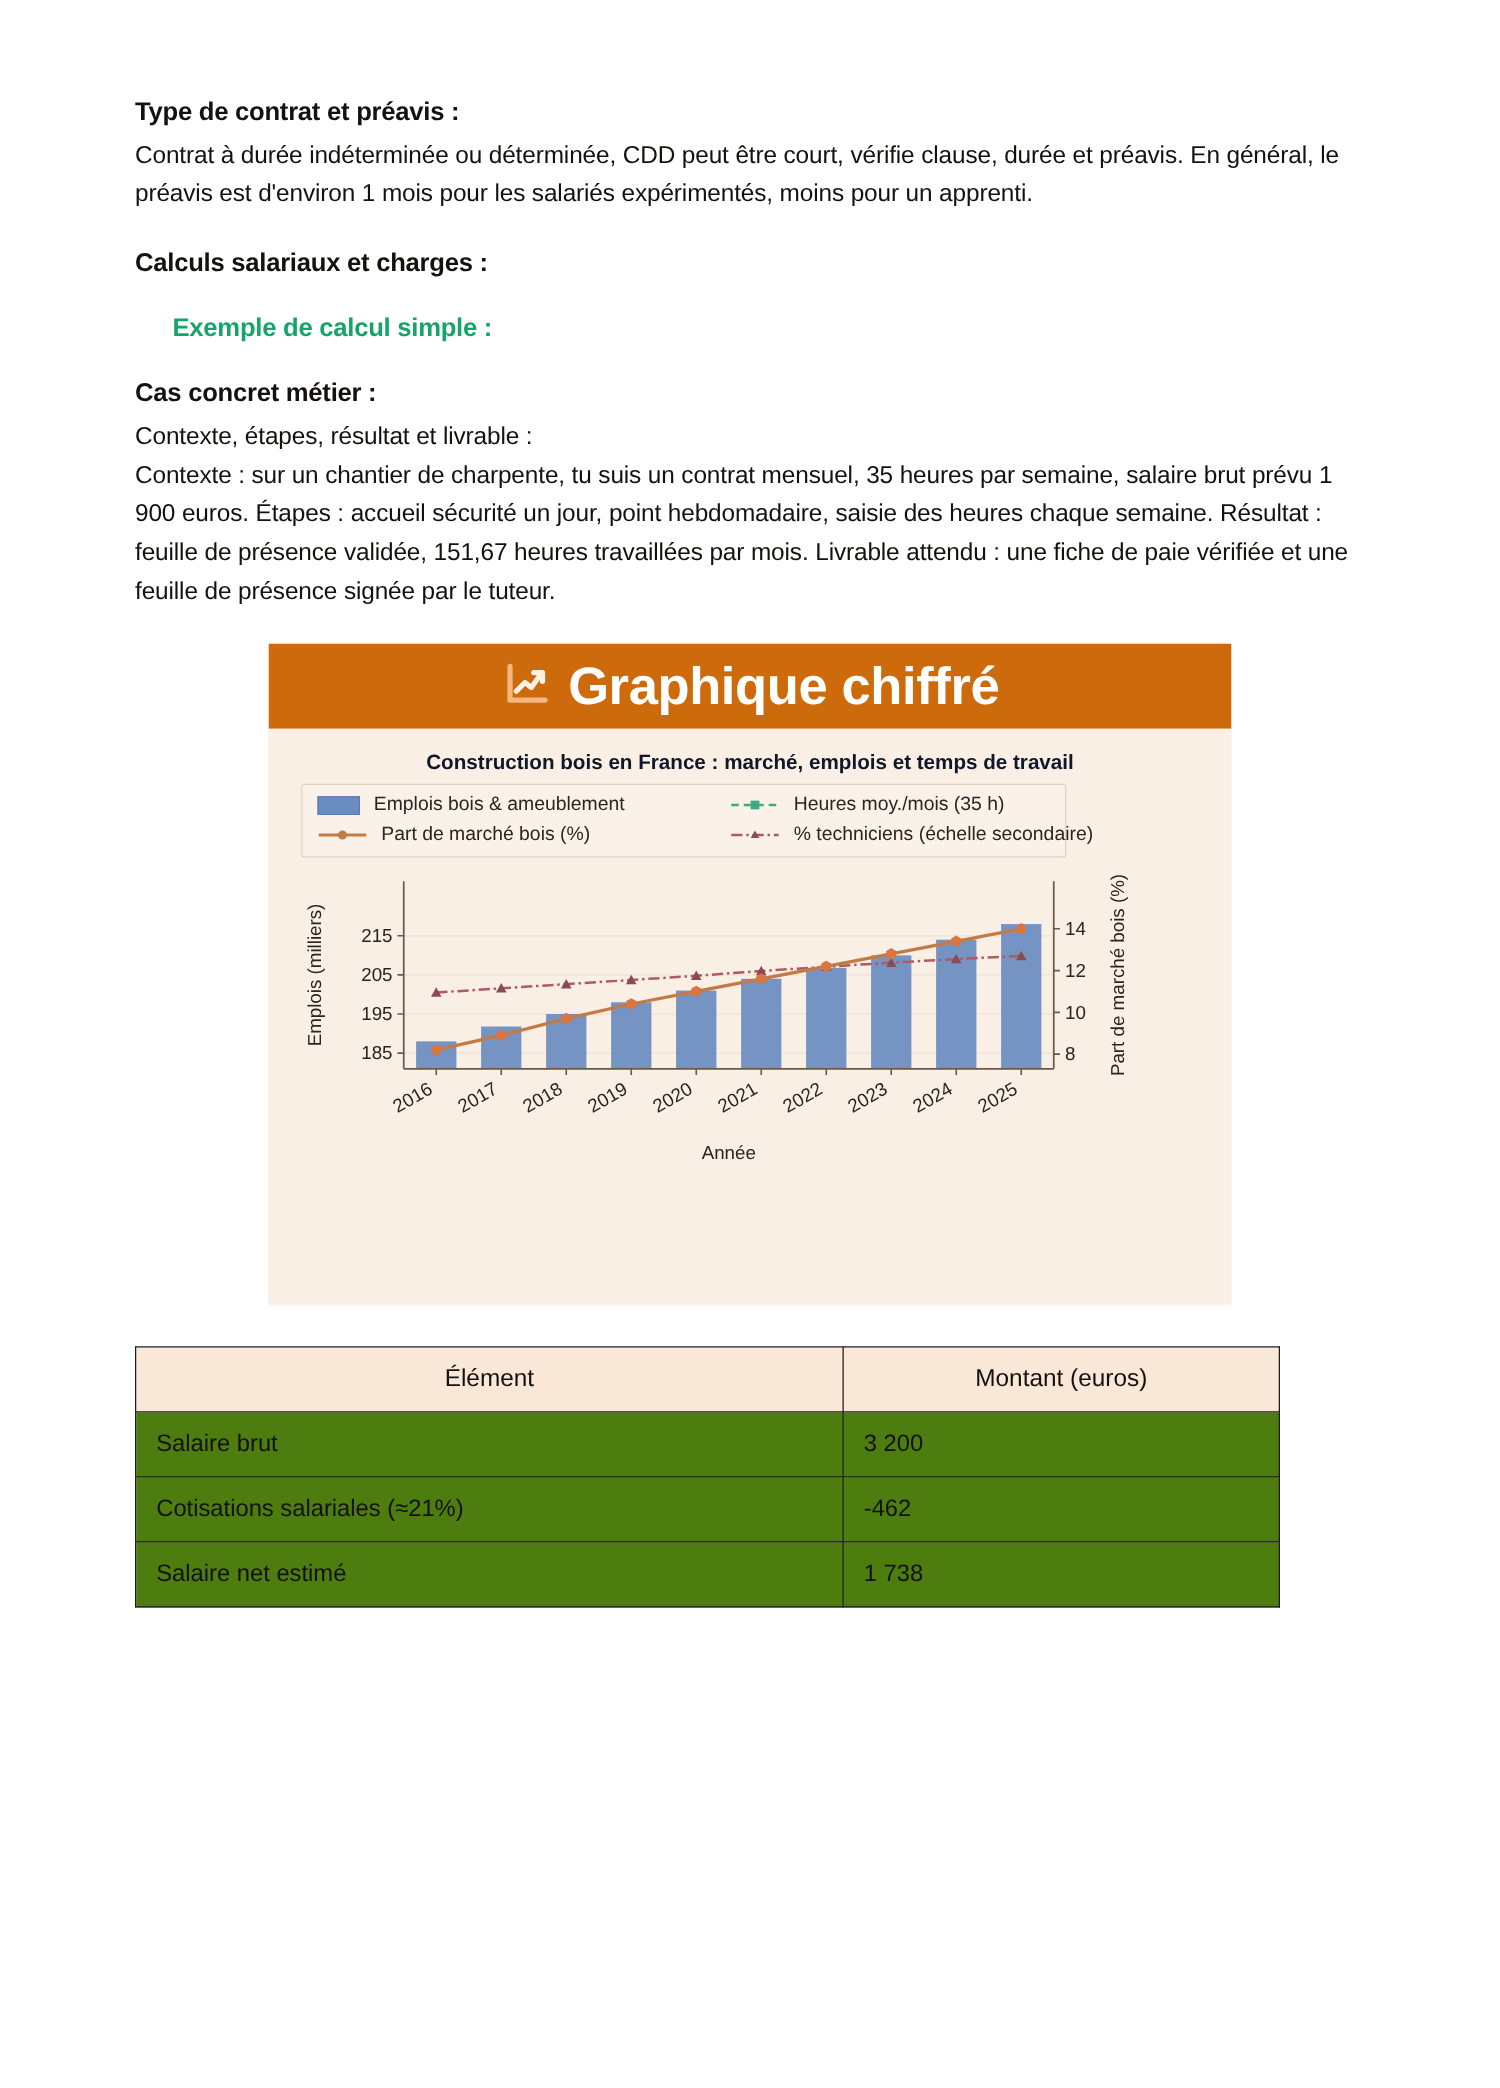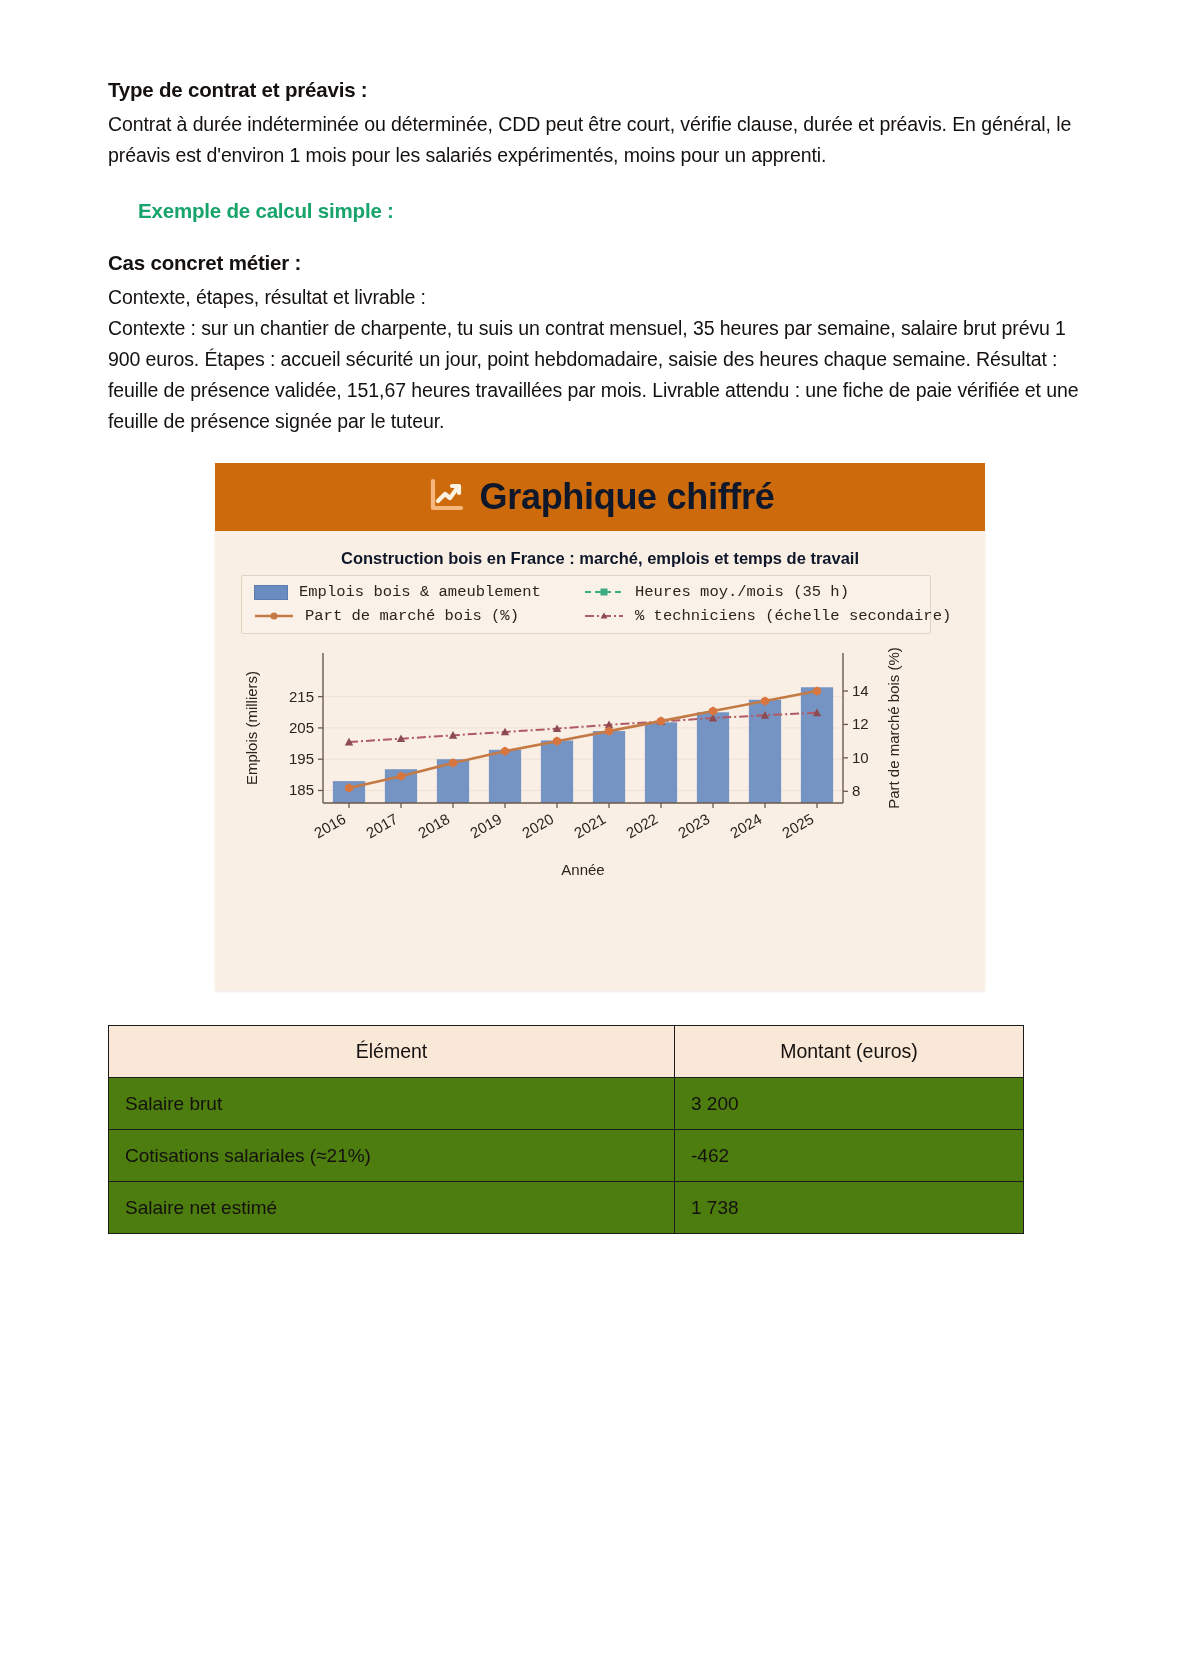--- a/index.html
+++ b/index.html
@@ -45,50 +45,49 @@
   }
   .chart-head {
     background: #cd6a0c;
     height: 68px;
     display: flex;
     align-items: center;
     justify-content: center;
     gap: 14px;
   }
   .chart-head .ttl {
-    font-size: 36px;
+    font-size: 42px;
     font-weight: bold;
-    color: #0f172a;
+    color: #ffffff;
     letter-spacing: -0.3px;
   }
   .chart-body {
     position: relative;
     height: 460px;
     background: #f9efe5;
   }
   .chart-title {
     position: absolute;
     top: 18px; left: 0; right: 0;
     text-align: center;
     font-size: 16.5px;
     font-weight: bold;
     color: #0f172a;
   }
   .legend-box {
     position: absolute;
     top: 44px; left: 26px;
-    width: 690px;
+    width: 612px;
     background: #faf1e8;
     border: 1px solid #e3d3c3;
     border-radius: 2px;
     padding: 7px 12px 8px 12px;
     display: grid;
     grid-template-columns: 330px 1fr;
     grid-row-gap: 6px;
-    font-family: Liberation Mono, monospace;
   }
   .leg { display: flex; align-items: center; gap: 11px; }
   .leg span.lab { font-size: 15.5px; color: #2b2520; white-space: nowrap; }
   .leg .swatch-bar {
     width: 34px; height: 15px; background: #6a8cc0;
     border: 1px solid #5c7cae;
   }
   .leg .swatch-line { width: 40px; height: 14px; display:block; }
 
   .plot-wrap { position: absolute; left: 0; top: 0; width: 770px; height: 460px; }
@@ -133,20 +132,21 @@
 <body>
 
 <div class="page">
 
   <div class="block">
     <h3 class="sec-title">Type de contrat et préavis :</h3>
     <p class="body">Contrat à durée indéterminée ou déterminée, CDD peut être court, vérifie clause, durée et préavis. En général, le préavis est d'environ 1 mois pour les salariés expérimentés, moins pour un apprenti.</p>
   </div>
 
   <div class="block">
+    <h3 class="sec-title">Calculs salariaux et charges :</h3>
   </div>
 
   <div class="block">
     <h3 class="sec-title green">Exemple de calcul simple :</h3>
   </div>
 
   <div class="block tight">
     <h3 class="sec-title">Cas concret métier :</h3>
     <p class="body">Contexte, étapes, résultat et livrable :</p>
     <p class="body">Contexte : sur un chantier de charpente, tu suis un contrat mensuel, 35 heures par semaine, salaire brut prévu 1 900 euros. Étapes : accueil sécurité un jour, point hebdomadaire, saisie des heures chaque semaine. Résultat : feuille de présence validée, 151,67 heures travaillées par mois. Livrable attendu : une fiche de paie vérifiée et une feuille de présence signée par le tuteur.</p>

